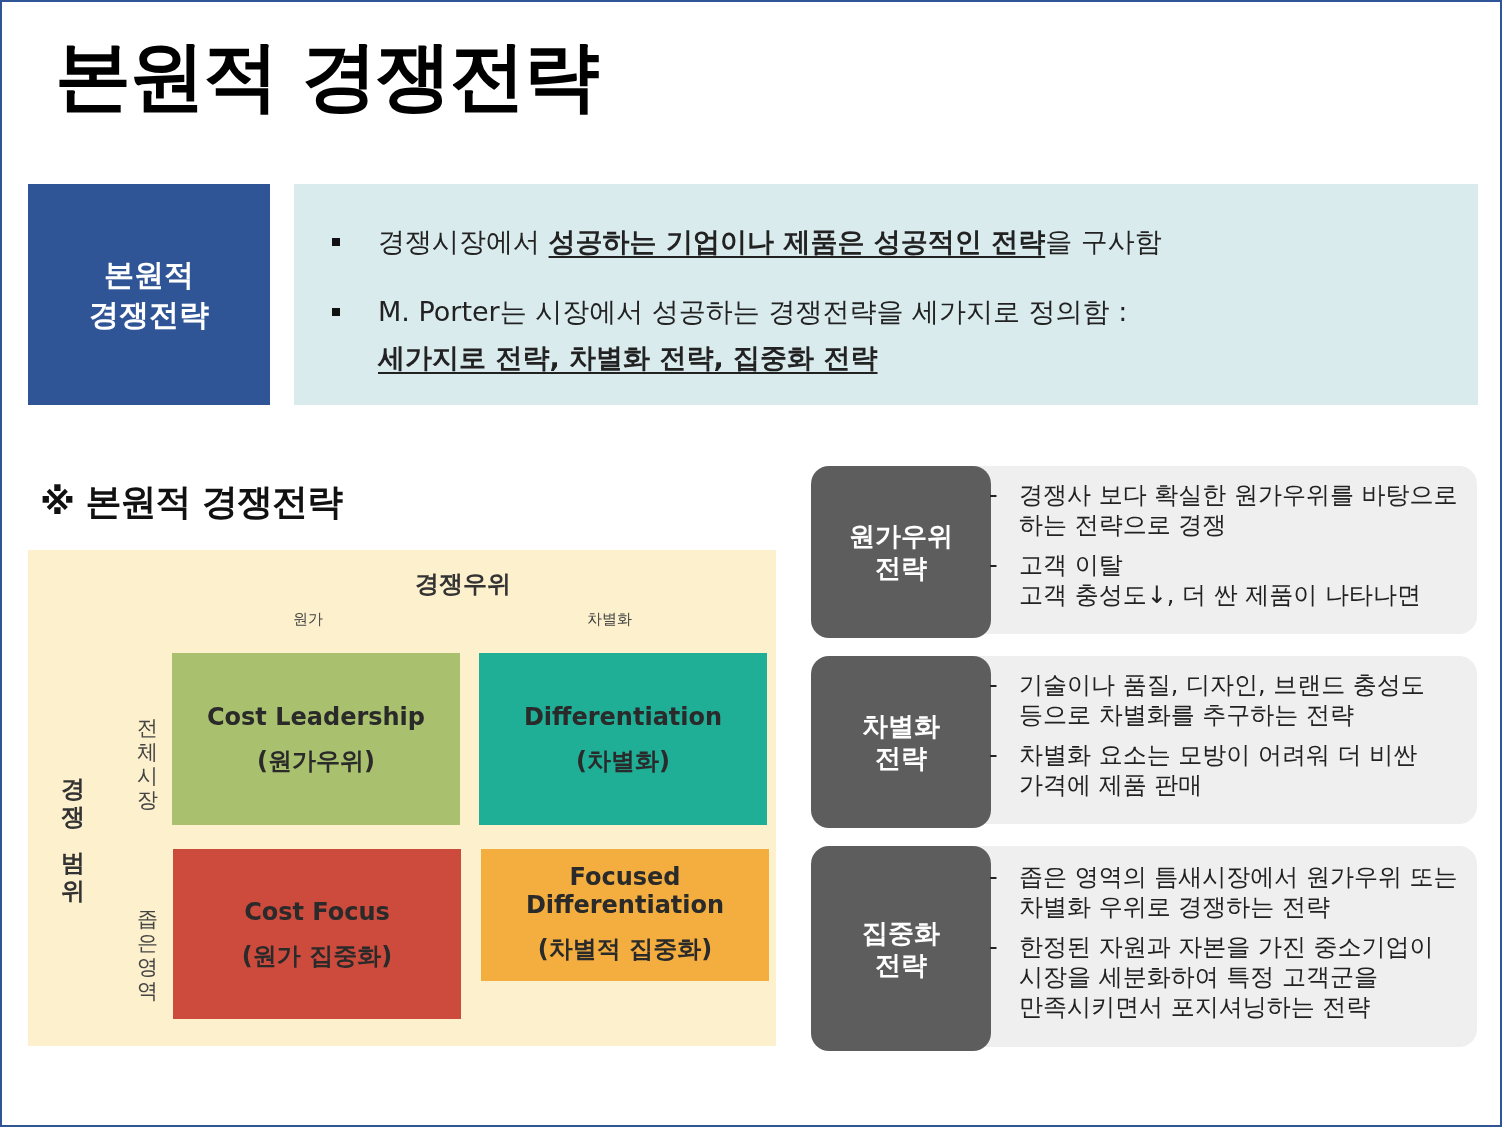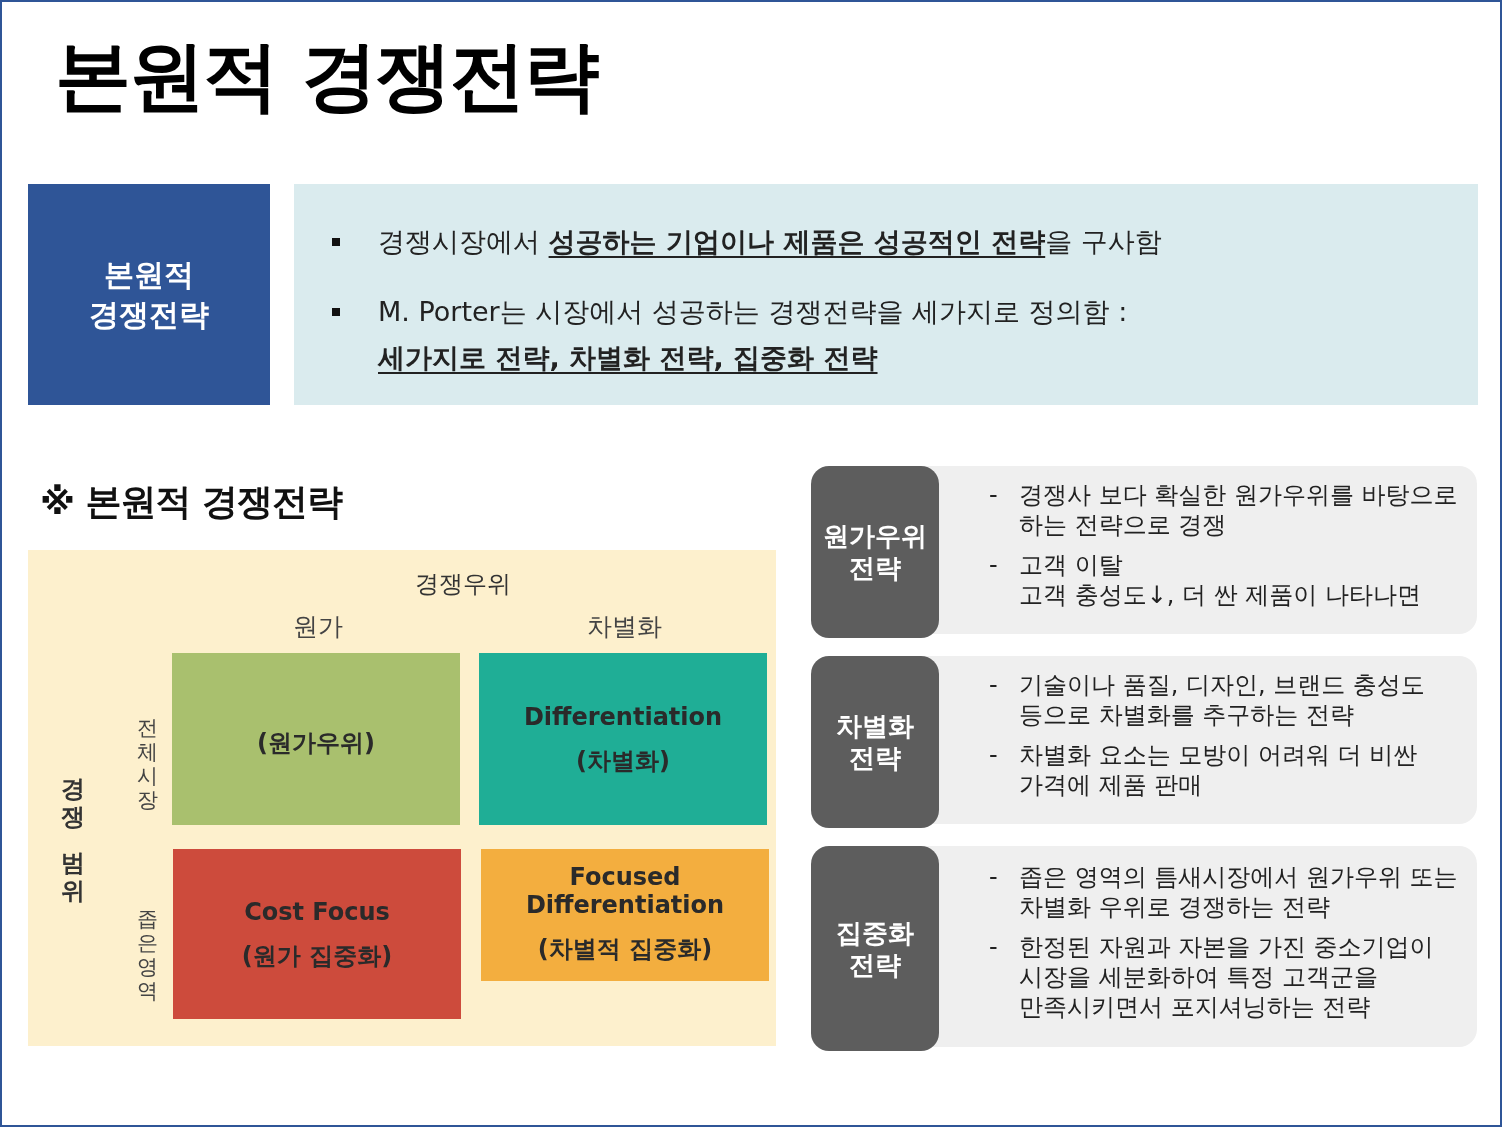--- a/index.html
+++ b/index.html
@@ -11,36 +11,36 @@
                color:#fff; font-size:30px; font-weight:bold; display:flex; align-items:center; justify-content:center;
                text-align:center; line-height:40px; }
   .def-box { position:absolute; left:294px; top:184px; width:1184px; height:221px; background:#daebee; }
   .bullet { position:absolute; left:38px; font-size:27px; color:#222; }
   .bullet .sq { position:absolute; left:0; top:14px; width:8px; height:8px; background:#111; }
   .bullet .txt { position:absolute; left:46px; white-space:nowrap; }
   .u { font-weight:bold; text-decoration:underline; text-underline-offset:5px; }
   .b1 { top:40px; } .b2 { top:110px; }
   .sub-title { position:absolute; left:40px; top:478px; font-size:36px; font-weight:bold; color:#111; letter-spacing:-1px; }
   .matrix { position:absolute; left:28px; top:550px; width:748px; height:496px; background:#fdf0cd; }
-  .mx-head { position:absolute; font-size:24px; font-weight:normal; color:#333; }
-  .mx-col { position:absolute; font-size:25px; color:#444; }
+  .mx-head { position:absolute; font-size:24px; font-weight:bold; color:#333; }
+  .mx-col { position:absolute; font-size:15px; color:#444; }
   .mx-row { position:absolute; font-size:21px; color:#444; line-height:24px; text-align:right; width:40px; }
   .mx-vert { position:absolute; left:30px; top:225px; width:30px; font-size:24px; font-weight:bold; color:#333;
              line-height:28px; text-align:center; }
   .cell { position:absolute; display:flex; flex-direction:column; align-items:center; justify-content:center;
           text-align:center; font-weight:bold; color:#2a2a2a; font-size:24px; line-height:36px; }
   .cell .en { font-size:24px; }
   .c1 { left:144px; top:103px; width:288px; height:172px; background:#a9c06e; }
   .c2 { left:451px; top:103px; width:288px; height:172px; background:#1fae96; }
   .c3 { left:145px; top:299px; width:288px; height:170px; background:#cd4b3c; }
   .c4 { left:453px; top:299px; width:288px; height:132px; background:#f3ae3f; }
   .c4 .en { line-height:28px; }
   .strat { position:absolute; left:811px; width:666px; }
   .strat .body { position:absolute; left:100px; top:0; right:0; bottom:0; background:#efefef; border-radius:18px; }
-  .strat .lbl { position:absolute; left:0; top:0; width:128px; bottom:0; background:#5d5d5d; border-radius:18px;
+  .strat .lbl { position:absolute; left:0; top:0; width:180px; bottom:0; background:#5d5d5d; border-radius:18px;
                 color:#fff; font-size:26px; font-weight:bold; display:flex; align-items:center; justify-content:center;
                 text-align:center; line-height:32px; }
   .strat .items { position:absolute; left:178px; top:14px; right:10px; }
   .strat .item { position:relative; padding-left:30px; font-size:24px; line-height:30px; color:#222; margin-bottom:10px; }
   .strat .item .dash { position:absolute; left:0; top:0; }
   .s1 { top:466px; height:172px; }
   .s2 { top:656px; height:172px; }
   .s3 { top:846px; height:205px; }
   .s1 .body, .s2 .body { top:0; bottom:4px; }
 </style>
@@ -90,20 +90,21 @@
   <div class="mx-row" style="left:90px; top:166px;">
     <div>전체</div>
     <div>시장</div>
   </div>
   <div class="mx-row" style="left:90px; top:357px;">
     <div>좁은</div>
     <div>영역</div>
   </div>
 
   <div class="cell c1">
+    <div class="en">Cost Leadership</div>
     <div style="margin-top:8px;">(원가우위)</div>
   </div>
   <div class="cell c2">
     <div class="en">Differentiation</div>
     <div style="margin-top:8px;">(차별화)</div>
   </div>
   <div class="cell c3">
     <div class="en">Cost Focus</div>
     <div style="margin-top:8px;">(원가 집중화)</div>
   </div>

